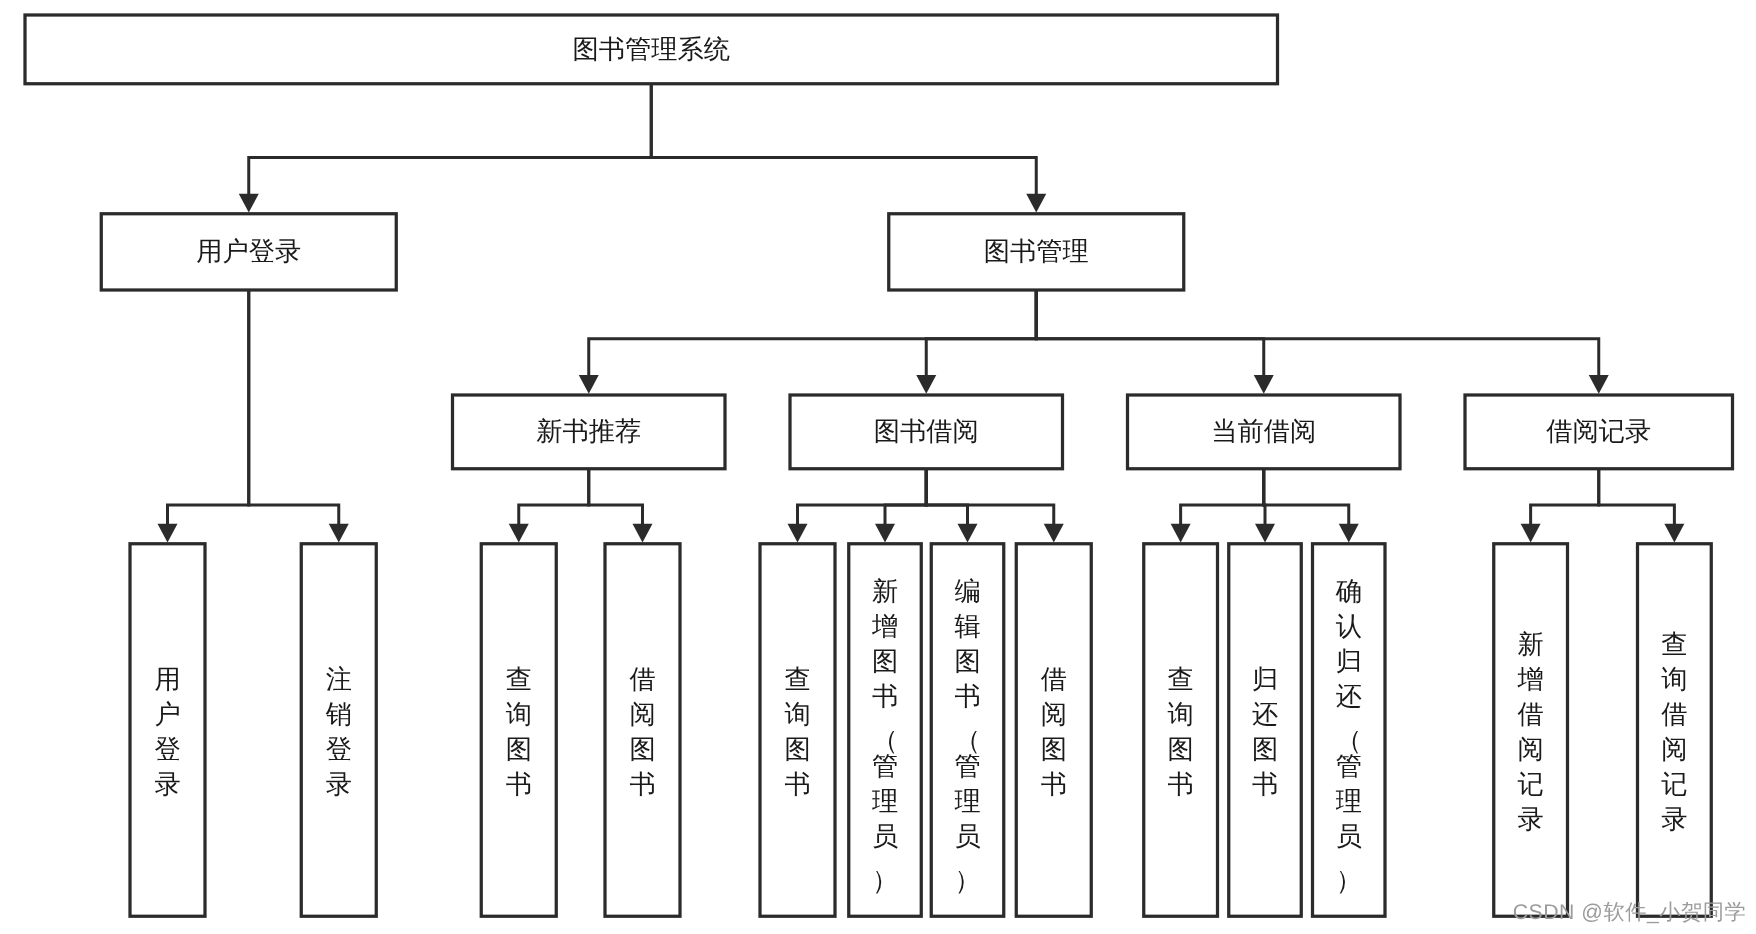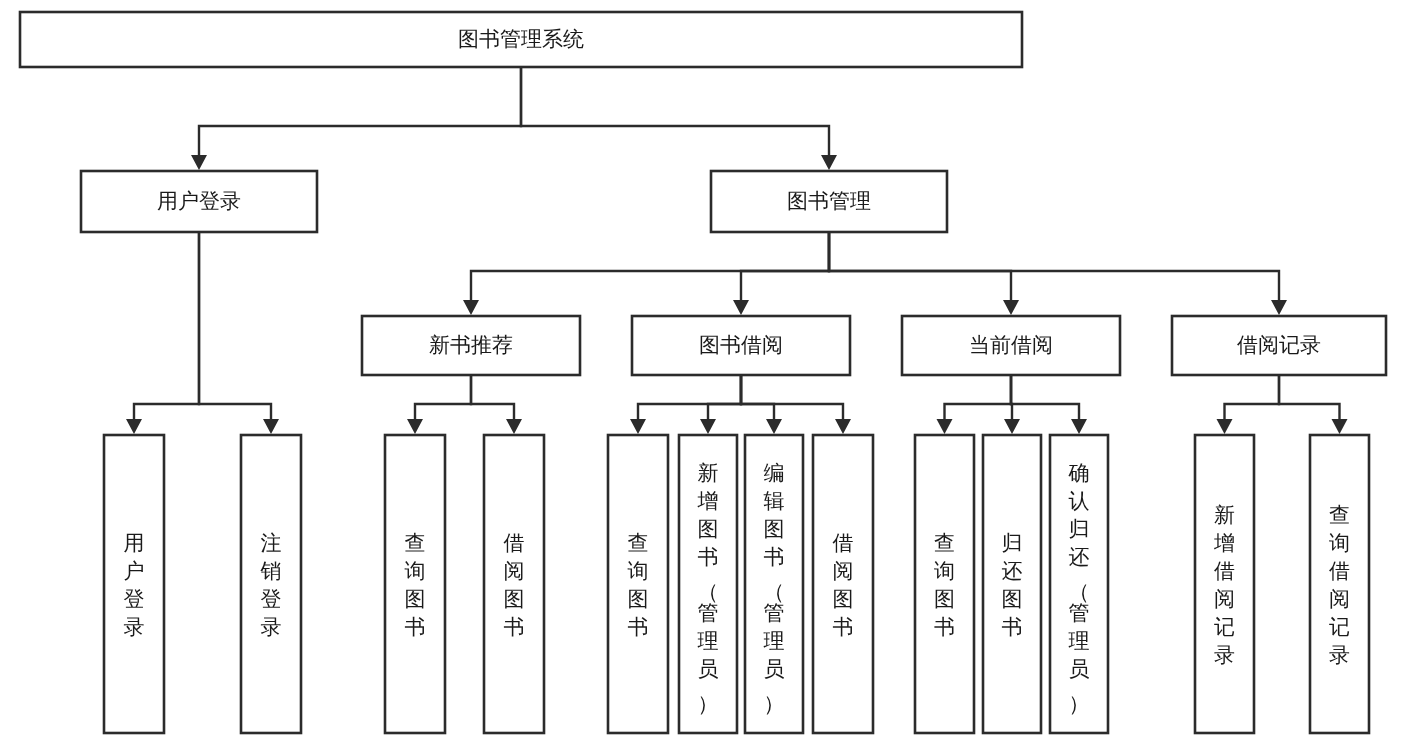--- a/index.html
+++ b/index.html
@@ -226,13 +226,14 @@
         <g>
           <rect x="1195" y="435" width="59" height="298" class="node-box"></rect>
           <text x="1224.5" class="node-label-vert"><tspan x="1224.5" y="522">新</tspan><tspan x="1224.5" y="550">增</tspan><tspan x="1224.5" y="578">借</tspan><tspan x="1224.5" y="606">阅</tspan><tspan x="1224.5" y="634">记</tspan><tspan x="1224.5" y="662">录</tspan></text>
         </g>
         <g>
           <rect x="1310" y="435" width="59" height="298" class="node-box"></rect>
           <text x="1339.5" class="node-label-vert"><tspan x="1339.5" y="522">查</tspan><tspan x="1339.5" y="550">询</tspan><tspan x="1339.5" y="578">借</tspan><tspan x="1339.5" y="606">阅</tspan><tspan x="1339.5" y="634">记</tspan><tspan x="1339.5" y="662">录</tspan></text>
         </g>
       </g>
   </svg>
+  <div class="watermark">CSDN @软件_小贺同学</div>
 </div>
 
 </body></html>

